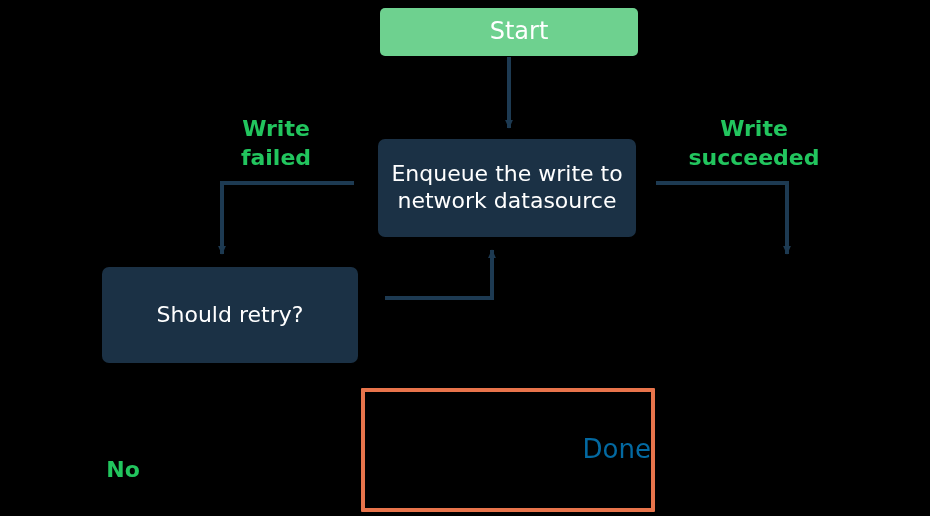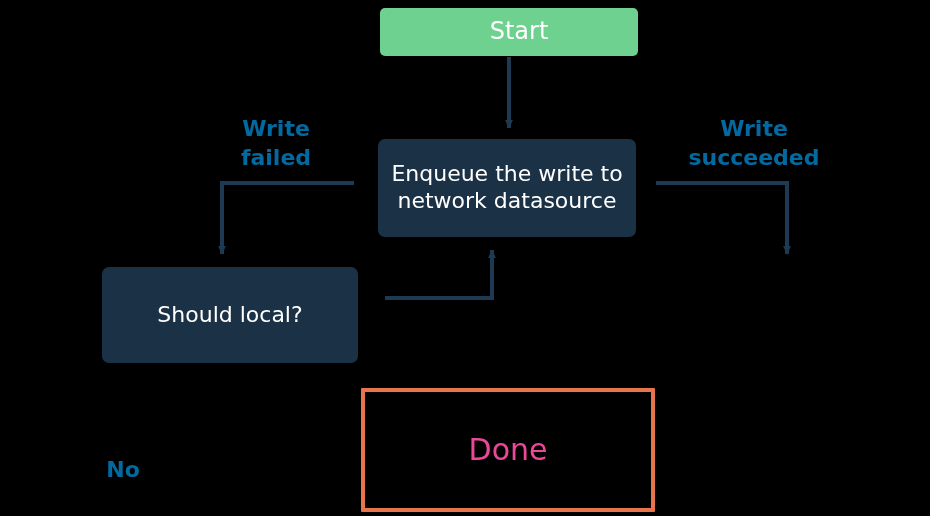--- a/index.html
+++ b/index.html
@@ -36,31 +36,32 @@
   .node-process {
     border-radius: 7px;
     background: #1b3145;
     color: #ffffff;
     font-size: 22px;
     padding: 6px 2px;
   }
   .node-terminal {
     background: transparent;
     border: 4px solid #e8744b;
-    color: #ec4899;
-    font-size: 30px;
+    color: #0369a1;
+    font-size: 26px;
     border-radius: 1px;
+    justify-content: flex-end;
   }
   .node-label {
     display: block;
     white-space: pre-line;
   }
   .edge-label {
     position: absolute;
-    color: #0369a1;
+    color: #22c55e;
     font-size: 22px;
     font-weight: bold;
     text-align: center;
     line-height: 1.3;
     white-space: pre-line;
   }
   svg.connectors {
     position: absolute;
     left: 0;
     top: 0;
@@ -101,21 +102,21 @@
   <div class="node node-start" style="left:380px; top:8px; width:258px; height:48px;padding-left:20px;">
     <span class="node-label">Start</span>
   </div>
 
   <div class="node node-process" style="left:378px; top:139px; width:258px; height:98px;">
     <span class="node-label">Enqueue the write to
 network datasource</span>
   </div>
 
   <div class="node node-process" style="left:102px; top:267px; width:256px; height:96px;">
-    <span class="node-label">Should local?</span>
+    <span class="node-label">Should retry?</span>
   </div>
 
 
   <div class="node node-terminal" style="left:361px; top:388px; width:294px; height:124px;">
     <span class="node-label">Done</span>
   </div>
 
   <div class="edge-label" style="left:203px; top:115px; width:146px;">Write
 failed</div>
 

